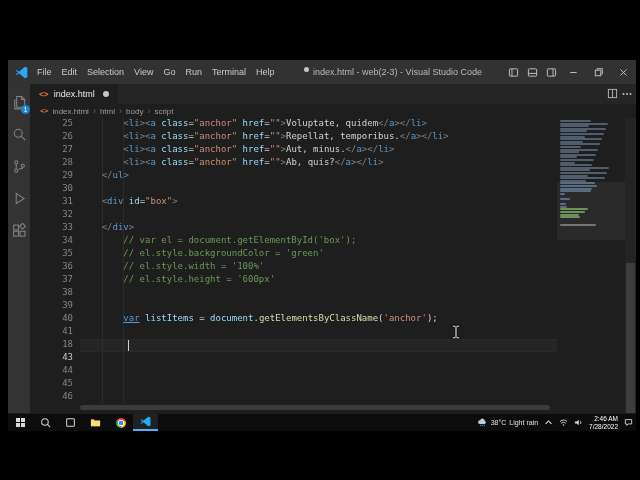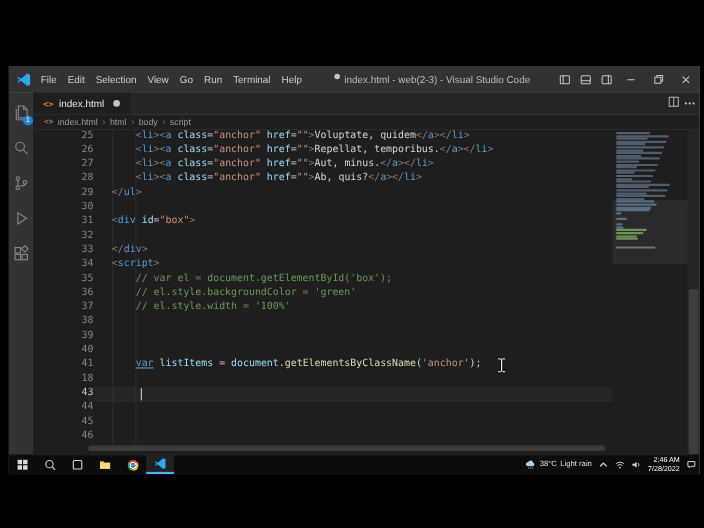--- a/index.html
+++ b/index.html
@@ -36,21 +36,21 @@
   .bc-sep{color:#6a6a6a;font-size:9px;line-height:8px;}
 
   
   .abar{position:absolute;left:0;top:24px;width:22px;bottom:0;background:#333333;display:flex;flex-direction:column;align-items:center;padding-top:2px;box-sizing:border-box;}
   .abar-item{width:22px;height:32px;display:flex;align-items:center;justify-content:center;position:relative;}
   .abar-item svg{width:15px;height:15px;fill:none;stroke:#858585;stroke-width:1.1;}
   .abar-badge{position:absolute;right:0px;bottom:4px;min-width:9px;height:9px;border-radius:5px;background:var(--badge-blue,#1a85d2);color:#fff;font-size:6.5px;line-height:9px;text-align:center;}
 
   
   .editor{position:absolute;left:22px;top:58px;right:0;bottom:0;background:#1e1e1e;overflow:hidden;}
-  .gutter{position:absolute;left:12px;top:0;width:46px;box-sizing:border-box;}
+  .gutter{position:absolute;left:0;top:0;width:46px;box-sizing:border-box;}
   .ln{height:13px;line-height:13px;text-align:right;padding-right:3px;color:#858585;font:9px "DejaVu Sans Mono",monospace;}
   .ln.active{color:#c6c6c6;}
   .code-pane{position:absolute;left:46px;top:0;width:481px;bottom:0;padding-left:4px;box-sizing:border-box;}
   .guide{position:absolute;top:0;bottom:9px;width:1px;background:rgba(255,255,255,0.06);}
   .code-line{height:13px;line-height:13px;white-space:pre;position:relative;font:9px "DejaVu Sans Mono",monospace;color:#d4d4d4;z-index:1;}
   .code-line.current{background:rgba(255,255,255,0.03);box-shadow:inset 0 1px 0 #2a2a2b,inset 0 -1px 0 #2a2a2b;}
   .cursor{position:absolute;left:47.5px;top:1px;width:1.2px;height:11px;background:#cfcfcf;}
   .tk-tg{color:var(--token-tag,#569cd6);} .tk-at{color:var(--token-attr,#9cdcfe);}
   .tk-st{color:var(--token-string,#ce9178);} .tk-pu{color:var(--token-punct,#808080);}
   .tk-pl{color:var(--token-plain,#d4d4d4);} .tk-cm{color:var(--token-comment,#6a9955);}
@@ -238,25 +238,24 @@
       <div class="code-pane" id="code-pane">
           <div class="code-line"><span class="tk-pl">        </span><span class="tk-pu">&lt;</span><span class="tk-tg">li</span><span class="tk-pu">&gt;</span><span class="tk-pu">&lt;</span><span class="tk-tg">a</span><span class="tk-pl"> </span><span class="tk-at">class</span><span class="tk-pl">=</span><span class="tk-st">"anchor"</span><span class="tk-pl"> </span><span class="tk-at">href</span><span class="tk-pl">=</span><span class="tk-st">""</span><span class="tk-pu">&gt;</span><span class="tk-pl">Voluptate, quidem</span><span class="tk-pu">&lt;/</span><span class="tk-tg">a</span><span class="tk-pu">&gt;</span><span class="tk-pu">&lt;/</span><span class="tk-tg">li</span><span class="tk-pu">&gt;</span></div>
           <div class="code-line"><span class="tk-pl">        </span><span class="tk-pu">&lt;</span><span class="tk-tg">li</span><span class="tk-pu">&gt;</span><span class="tk-pu">&lt;</span><span class="tk-tg">a</span><span class="tk-pl"> </span><span class="tk-at">class</span><span class="tk-pl">=</span><span class="tk-st">"anchor"</span><span class="tk-pl"> </span><span class="tk-at">href</span><span class="tk-pl">=</span><span class="tk-st">""</span><span class="tk-pu">&gt;</span><span class="tk-pl">Repellat, temporibus.</span><span class="tk-pu">&lt;/</span><span class="tk-tg">a</span><span class="tk-pu">&gt;</span><span class="tk-pu">&lt;/</span><span class="tk-tg">li</span><span class="tk-pu">&gt;</span></div>
           <div class="code-line"><span class="tk-pl">        </span><span class="tk-pu">&lt;</span><span class="tk-tg">li</span><span class="tk-pu">&gt;</span><span class="tk-pu">&lt;</span><span class="tk-tg">a</span><span class="tk-pl"> </span><span class="tk-at">class</span><span class="tk-pl">=</span><span class="tk-st">"anchor"</span><span class="tk-pl"> </span><span class="tk-at">href</span><span class="tk-pl">=</span><span class="tk-st">""</span><span class="tk-pu">&gt;</span><span class="tk-pl">Aut, minus.</span><span class="tk-pu">&lt;/</span><span class="tk-tg">a</span><span class="tk-pu">&gt;</span><span class="tk-pu">&lt;/</span><span class="tk-tg">li</span><span class="tk-pu">&gt;</span></div>
           <div class="code-line"><span class="tk-pl">        </span><span class="tk-pu">&lt;</span><span class="tk-tg">li</span><span class="tk-pu">&gt;</span><span class="tk-pu">&lt;</span><span class="tk-tg">a</span><span class="tk-pl"> </span><span class="tk-at">class</span><span class="tk-pl">=</span><span class="tk-st">"anchor"</span><span class="tk-pl"> </span><span class="tk-at">href</span><span class="tk-pl">=</span><span class="tk-st">""</span><span class="tk-pu">&gt;</span><span class="tk-pl">Ab, quis?</span><span class="tk-pu">&lt;/</span><span class="tk-tg">a</span><span class="tk-pu">&gt;</span><span class="tk-pu">&lt;/</span><span class="tk-tg">li</span><span class="tk-pu">&gt;</span></div>
           <div class="code-line"><span class="tk-pl">    </span><span class="tk-pu">&lt;/</span><span class="tk-tg">ul</span><span class="tk-pu">&gt;</span></div>
           <div class="code-line"></div>
           <div class="code-line"><span class="tk-pl">    </span><span class="tk-pu">&lt;</span><span class="tk-tg">div</span><span class="tk-pl"> </span><span class="tk-at">id</span><span class="tk-pl">=</span><span class="tk-st">"box"</span><span class="tk-pu">&gt;</span></div>
           <div class="code-line"></div>
           <div class="code-line"><span class="tk-pl">    </span><span class="tk-pu">&lt;/</span><span class="tk-tg">div</span><span class="tk-pu">&gt;</span></div>
-          <div class="code-line"><span class="tk-pl">    </span><span class="tk-pu">&lt;</span><span class="tk-tg">script</span><span class="tk-pu">&gt;</span></div>
           <div class="code-line"><span class="tk-pl">        </span><span class="tk-cm">// var el = document.getElementById('box');</span></div>
           <div class="code-line"><span class="tk-pl">        </span><span class="tk-cm">// el.style.backgroundColor = 'green'</span></div>
           <div class="code-line"><span class="tk-pl">        </span><span class="tk-cm">// el.style.width = '100%'</span></div>
-          <div class="code-line"><span class="tk-pl">        </span></div>
+          <div class="code-line"><span class="tk-pl">        </span><span class="tk-cm">// el.style.height = '600px'</span></div>
           <div class="code-line"></div>
           <div class="code-line"></div>
           <div class="code-line"><span class="tk-pl">        </span><span class="tk-kw">var</span><span class="tk-pl"> </span><span class="tk-vr">listItems</span><span class="tk-pl"> </span><span class="tk-pl">=</span><span class="tk-pl"> </span><span class="tk-vr">document</span><span class="tk-pl">.</span><span class="tk-fn">getElementsByClassName</span><span class="tk-pl">(</span><span class="tk-st">'anchor'</span><span class="tk-pl">)</span><span class="tk-pl">;</span></div>
           <div class="code-line"></div>
           <div class="code-line current"><span class="cursor"></span></div>
           <div class="code-line"></div>
           <div class="code-line"></div>
           <div class="code-line"></div>
         </div>
       <div class="minimap" id="minimap">

